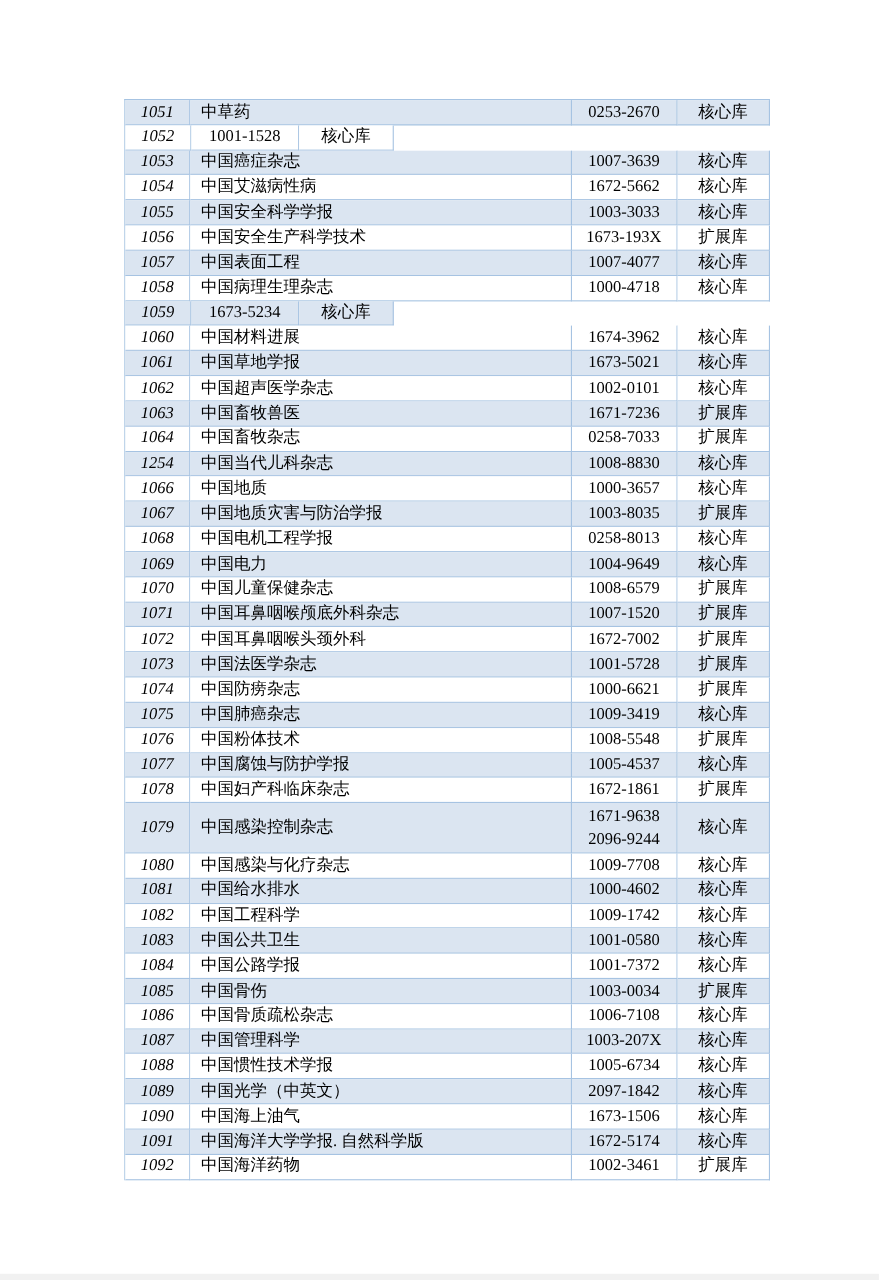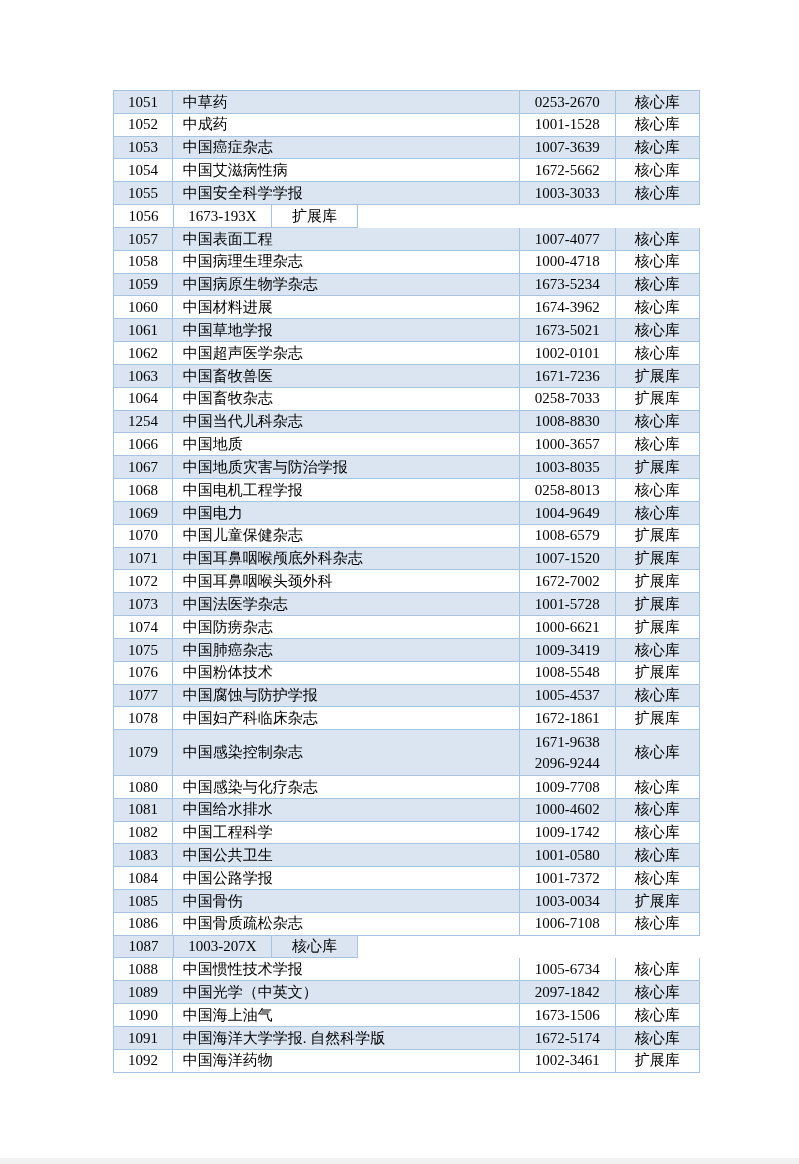--- a/index.html
+++ b/index.html
@@ -38,21 +38,21 @@
     display:flex;
     flex-direction:column;
     align-items:center;
     justify-content:center;
     font-size:15px;
     line-height:20.5px;
     white-space:nowrap;
     overflow:hidden;
     background:#ffffff;
   }
-  .c-num{width:60px;}
+  .c-num{width:60px;font-style:italic;}
   .c-name{width:354px;align-items:flex-start;padding-left:10px;text-align:right;}
   .c-issn{width:98px;}
   .c-cat{width:86px;}
   .issn-line{text-align:left;}
   .page-bottom-edge{
     position:absolute;
     left:0;bottom:0;
     width:100%;height:6px;
     background:var(--edge);
   }
@@ -66,21 +66,20 @@
     <div class="cell c-num">1051</div>
     <div class="cell c-name">中草药</div>
     <div class="cell c-issn">
           <div class="issn-line">0253-2670</div>
         </div>
     <div class="cell c-cat">核心库</div>
   </div>
 
   <div class="row">
     <div class="cell c-num">1052</div>
-    <div class="cell c-name">中成药</div>
     <div class="cell c-issn">
           <div class="issn-line">1001-1528</div>
         </div>
     <div class="cell c-cat">核心库</div>
   </div>
 
   <div class="row shaded">
     <div class="cell c-num">1053</div>
     <div class="cell c-name">中国癌症杂志</div>
     <div class="cell c-issn">
@@ -102,20 +101,21 @@
     <div class="cell c-num">1055</div>
     <div class="cell c-name">中国安全科学学报</div>
     <div class="cell c-issn">
           <div class="issn-line">1003-3033</div>
         </div>
     <div class="cell c-cat">核心库</div>
   </div>
 
   <div class="row">
     <div class="cell c-num">1056</div>
+    <div class="cell c-name">中国安全生产科学技术</div>
     <div class="cell c-issn">
           <div class="issn-line">1673-193X</div>
         </div>
     <div class="cell c-cat">扩展库</div>
   </div>
 
   <div class="row shaded">
     <div class="cell c-num">1057</div>
     <div class="cell c-name">中国表面工程</div>
     <div class="cell c-issn">
@@ -128,21 +128,20 @@
     <div class="cell c-num">1058</div>
     <div class="cell c-name">中国病理生理杂志</div>
     <div class="cell c-issn">
           <div class="issn-line">1000-4718</div>
         </div>
     <div class="cell c-cat">核心库</div>
   </div>
 
   <div class="row shaded">
     <div class="cell c-num">1059</div>
-    <div class="cell c-name">中国病原生物学杂志</div>
     <div class="cell c-issn">
           <div class="issn-line">1673-5234</div>
         </div>
     <div class="cell c-cat">核心库</div>
   </div>
 
   <div class="row">
     <div class="cell c-num">1060</div>
     <div class="cell c-name">中国材料进展</div>
     <div class="cell c-issn">
@@ -381,20 +380,21 @@
     <div class="cell c-num">1086</div>
     <div class="cell c-name">中国骨质疏松杂志</div>
     <div class="cell c-issn">
           <div class="issn-line">1006-7108</div>
         </div>
     <div class="cell c-cat">核心库</div>
   </div>
 
   <div class="row shaded">
     <div class="cell c-num">1087</div>
+    <div class="cell c-name">中国管理科学</div>
     <div class="cell c-issn">
           <div class="issn-line">1003-207X</div>
         </div>
     <div class="cell c-cat">核心库</div>
   </div>
 
   <div class="row">
     <div class="cell c-num">1088</div>
     <div class="cell c-name">中国惯性技术学报</div>
     <div class="cell c-issn">

